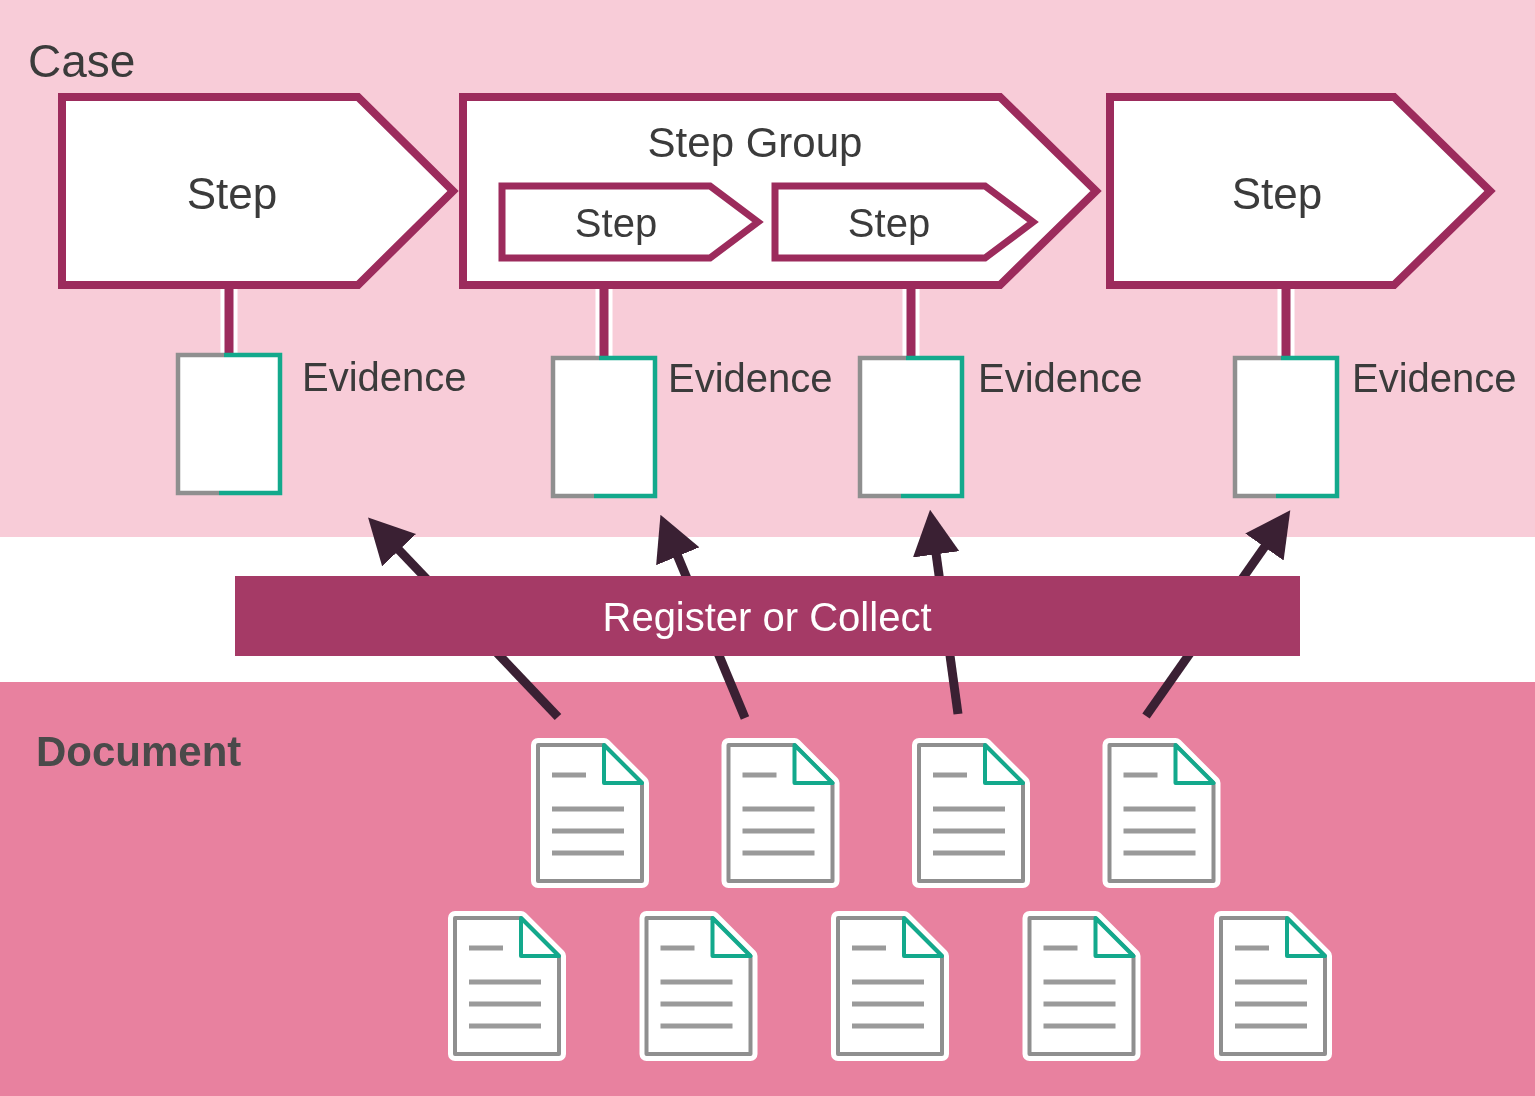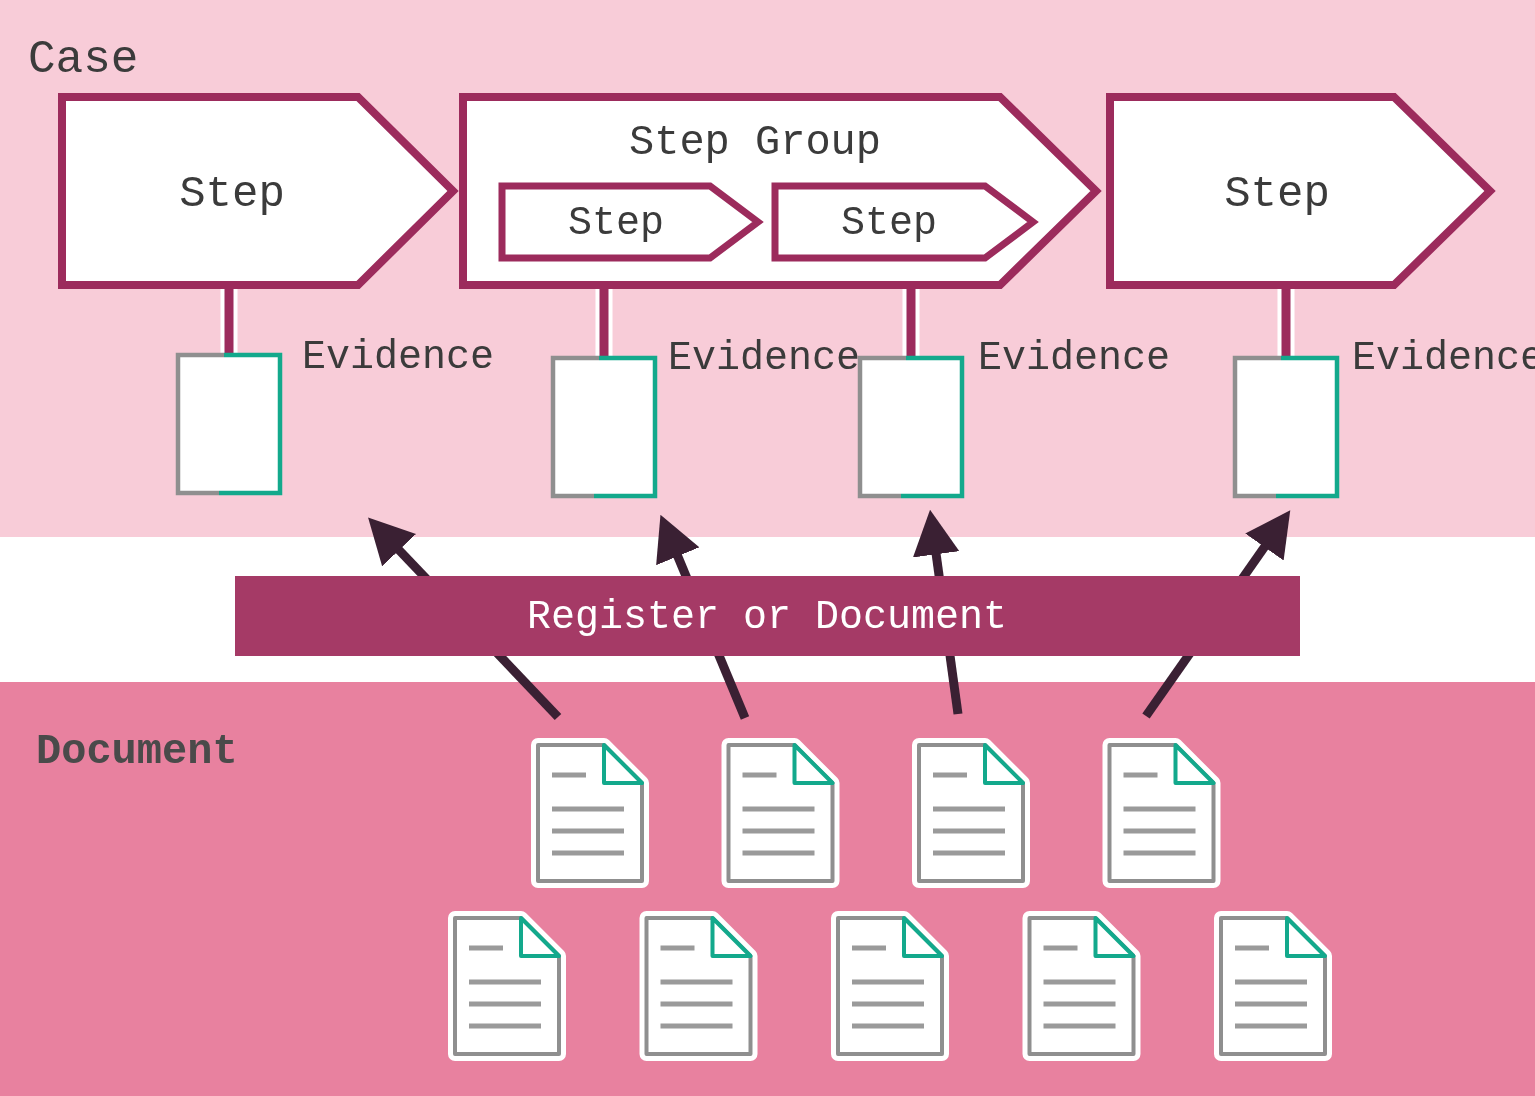--- a/index.html
+++ b/index.html
@@ -1,18 +1,18 @@
 <!DOCTYPE html>
 <html style="--case-band: #f8ccd8; --document-band: #e8819f; --step-stroke: #9c2b5c; --banner-bg: #a53a66; --banner-text: #ffffff; --evidence-green: #13a98c; --arrow-dark: #3a2033; --label-text: #3b3b3b; --doc-gray: #8f8f8f;"><head>
 <meta charset="utf-8">
 <style>
   html,body { margin:0; padding:0; background:#fff; }
   .canvas {
     position:relative; width:1535px; height:1096px; overflow:hidden;
-    font-family:Liberation Mono, monospace;
+    font-family:Liberation Sans, sans-serif;
   }
   .band { position:absolute; left:0; width:100%; }
   .band-case  { top:0;    height:537px; background:var(--case-band,#f8ccd8); }
   .band-white { top:537px; height:145px; background:#ffffff; }
   .band-doc   { top:682px; height:414px; background:var(--document-band,#e8819f); }
 
   svg.layer { position:absolute; left:0; top:0; }
 
   .step-shape { fill:#ffffff; stroke:var(--step-stroke,#9c2b5c); stroke-width:8; stroke-linejoin:miter; }
   .step-shape.inner { stroke-width:7; }
@@ -37,21 +37,21 @@
   .label { position:absolute; color:var(--label-text,#3b3b3b); }
   .center-label { transform:translate(-50%,-50%); white-space:nowrap; text-align:center; }
   .vcenter-label { transform:translateY(-50%); white-space:nowrap; }
 
   .case-label { left:28px; top:34px; font-size:46px; }
   .step1-label { left:232px; top:194px; font-size:44px; }
   .group-title { left:755px; top:143px; font-size:42px; }
   .sub1-label { left:616px; top:223px; font-size:40px; }
   .sub2-label { left:889px; top:223px; font-size:40px; }
   .step3-label { left:1277px; top:194px; font-size:44px; }
-  .ev-label { font-size:40px; }
+  .ev-label { font-size:40px;margin-top:20px; }
   .ev-label-1 { left:302px; top:357px; }
   .ev-label-2 { left:668px; top:358px; }
   .ev-label-3 { left:978px; top:358px; }
   .ev-label-4 { left:1352px; top:358px; }
   .banner-label { left:767px; top:617px; font-size:40px; color:var(--banner-text,#ffffff); }
   .document-label { left:36px; top:728px; font-size:42px; font-weight:700; color:#4a4a4a;text-align:center; }
 </style>
 </head>
 <body>
 
@@ -142,15 +142,15 @@
   <div class="label center-label group-title">Step Group</div>
   <div class="label center-label sub1-label">Step</div>
   <div class="label center-label sub2-label">Step</div>
   <div class="label center-label step3-label">Step</div>
 
   <div class="label vcenter-label ev-label ev-label-1">Evidence</div>
   <div class="label vcenter-label ev-label ev-label-2">Evidence</div>
   <div class="label vcenter-label ev-label ev-label-3">Evidence</div>
   <div class="label vcenter-label ev-label ev-label-4">Evidence</div>
 
-  <div class="label center-label banner-label">Register or Document</div>
+  <div class="label center-label banner-label">Register or Collect</div>
   <div class="label document-label">Document</div>
 </div>
 
 </body></html>

